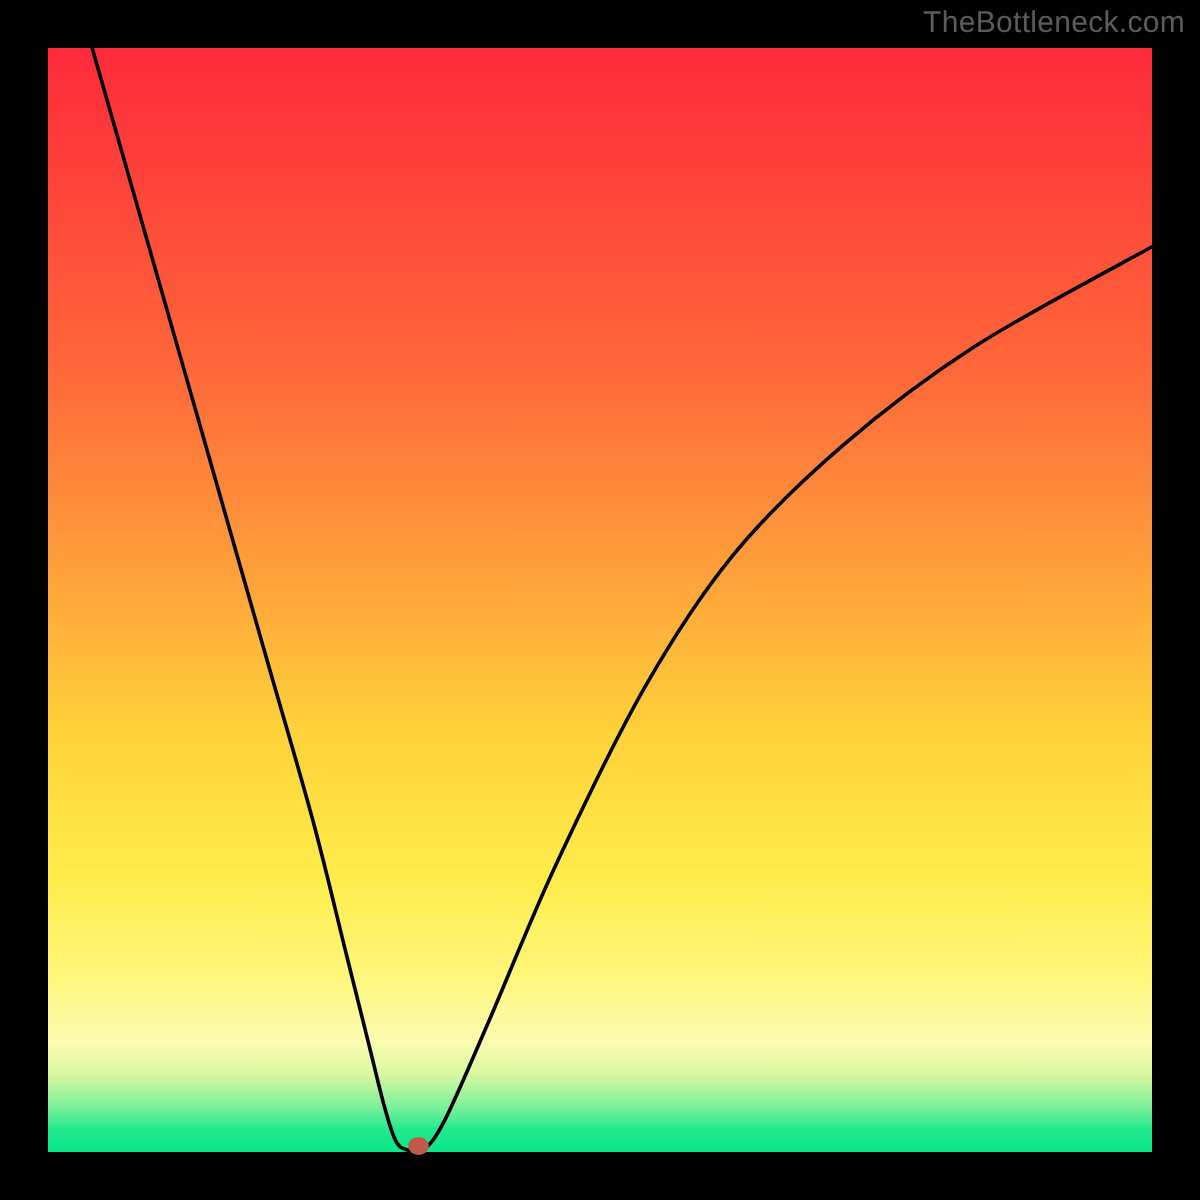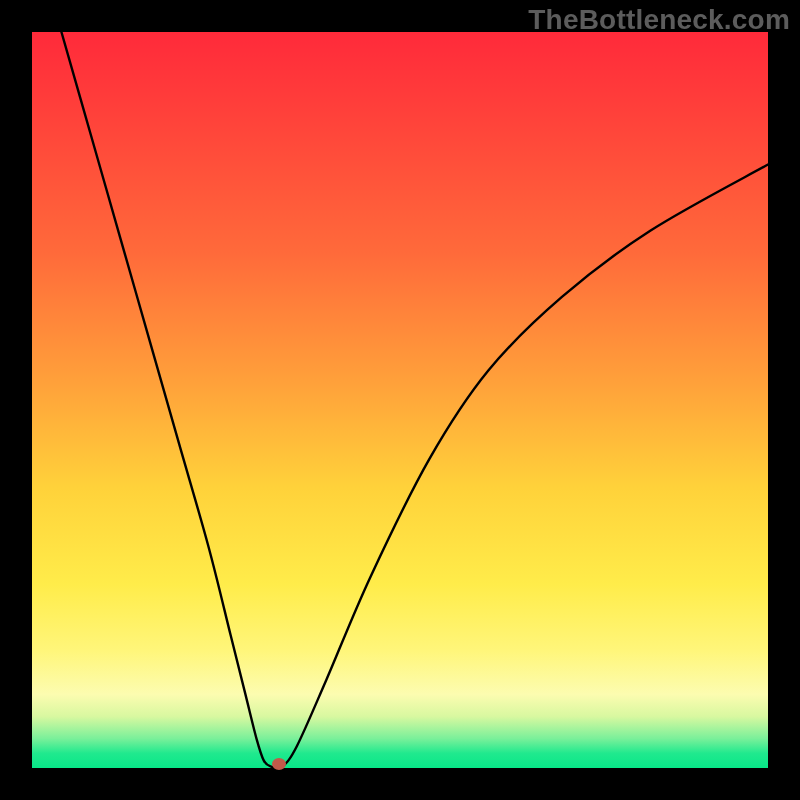--- a/index.html
+++ b/index.html
@@ -14,22 +14,22 @@
   .frame {
     position: relative;
     width: 800px;
     height: 800px;
     background: #000;
   }
   .watermark {
     position: absolute;
     top: 4px;
     right: 10px;
-    font-size: 28px;
-    font-weight: 700;
+    font-size: 20px;
+    font-weight: 400;
     color: #5c5c5c;
     letter-spacing: 0.2px;
     user-select: none;
   }
   .plot-area {
     position: absolute;
     left: 32px;
     top: 32px;
     width: 736px;
     height: 736px;

